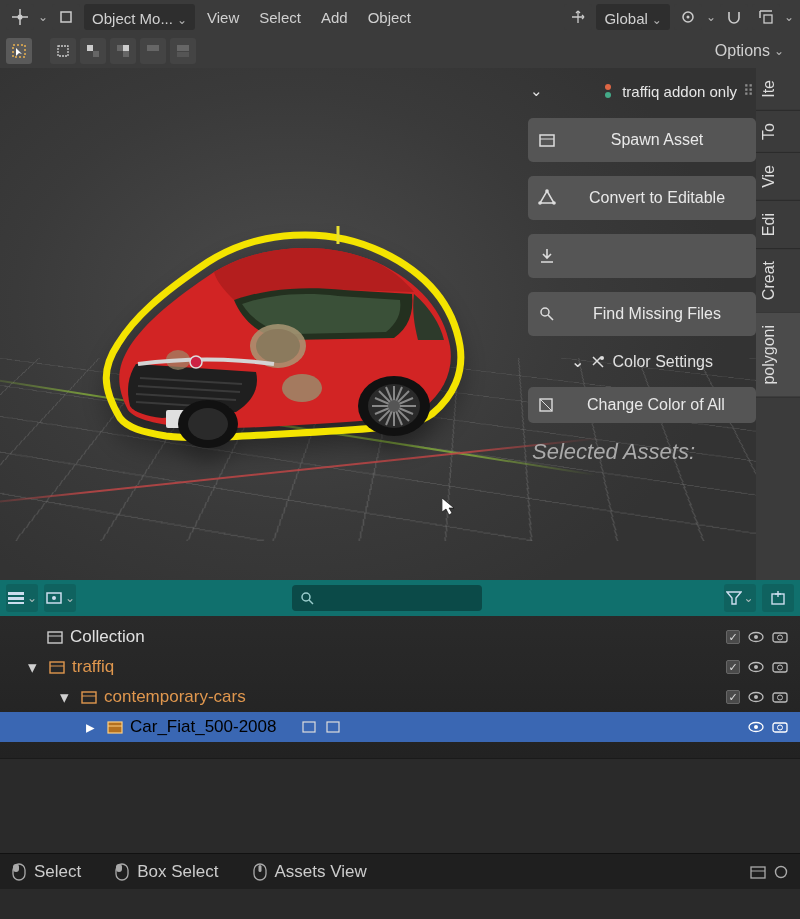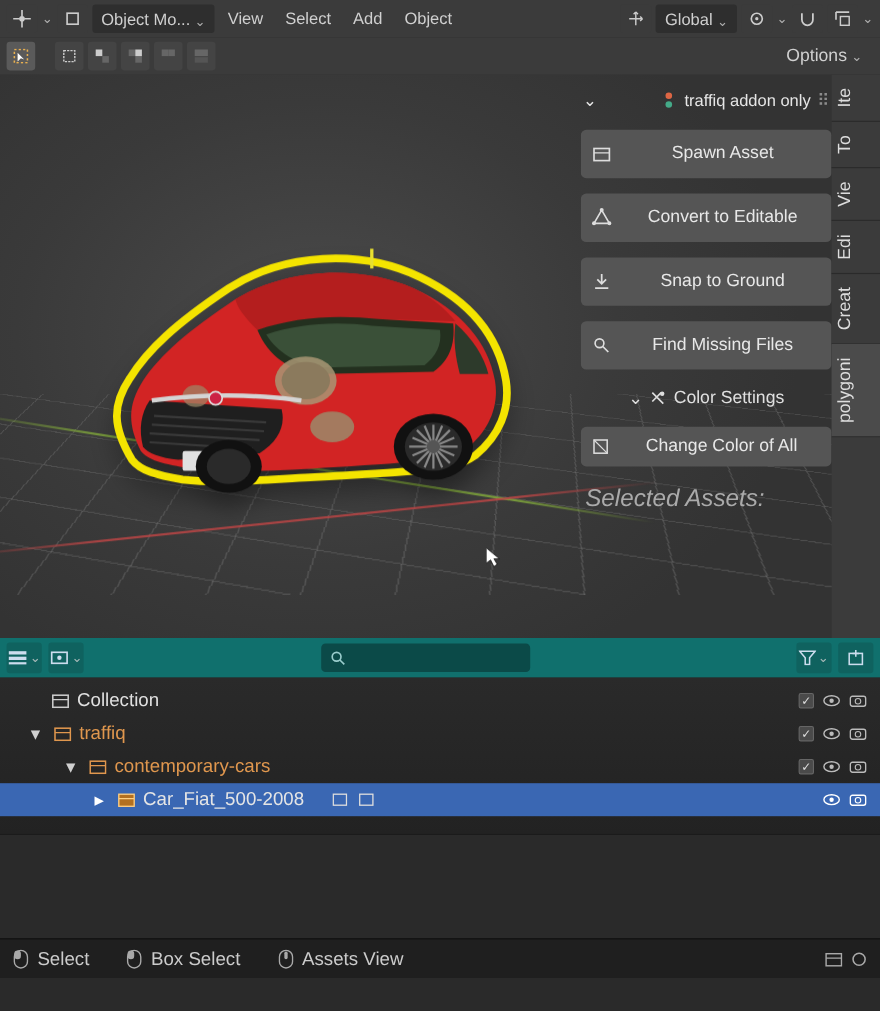--- a/index.html
+++ b/index.html
@@ -47,21 +47,21 @@
   .outliner-header .iconbtn { width: 32px; height: 28px; background: #0f625f; border-radius: 3px; display: inline-flex; align-items: center; justify-content: center; }
   .outliner-header .search { flex: 0 0 190px; height: 26px; background: #0b4a48; border-radius: 4px; display: flex; align-items: center; padding: 0 8px; color: #b5d7d5; gap: 6px; margin-left: 210px; }
   .outliner-header .search input { background: transparent; border: none; outline: none; color: #cde; width: 100%; font-size: 14px; }
   .outliner-header .right { margin-left: auto; display: flex; gap: 6px; }
 
   .tree { font-size: 17px; padding: 6px 0 16px 0; background: linear-gradient(#2a2a2a,#222); }
   .tree .row { display: flex; align-items: center; height: 30px; padding: 0 8px 0 10px; gap: 6px; }
   .tree .row .indent { flex: 0 0 auto; }
   .tree .row .icons-right { margin-left: auto; display: flex; gap: 8px; padding-right: 4px; align-items: center; }
   .tree .row.selected { background: #3a67b3; color: #fff; }
-  .tree .row.selected .label { color: #e5e5e5; }
+  .tree .row.selected .label { color: #000000; }
   .tree .row .label { color: #e0e0e0; }
   .tree .row .label.orange { color: #e0974e; }
   .tree .row .boxico { width: 18px; height: 18px; display: inline-flex; align-items: center; justify-content: center; }
   .checkbox { width: 14px; height: 14px; background: #4a4a4a; border: 1px solid #666; border-radius: 2px; display: inline-flex; align-items: center; justify-content: center; font-size: 11px; color: #ddd; }
 
   .spacer-area { height: 95px; background: #2a2a2a; border-top: 1px solid #1a1a1a; }
 
   .statusbar { height: 36px; background: #1f1f1f; border-top: 1px solid #111; display: flex; align-items: center; padding: 0 12px; gap: 34px; font-size: 17px; color: #ccc; }
   .statusbar .group { display: flex; align-items: center; gap: 8px; }
   .statusbar .group .ico { opacity: 0.8; }
@@ -282,21 +282,20 @@
             </svg>
           </span>
         <span class="lbl">Convert to Editable</span>
       </div>
       <div class="actionbtn">
         <span>
             <svg width="18" height="18">
               <path d="M9 2v9M5 7l4 4 4-4M3 15h12" fill="none" stroke="#ddd" stroke-width="1.6"></path>
             </svg>
           </span>
-        <span class="lbl">Snap to Ground</span>
       </div>
       <div class="actionbtn">
         <span>
             <svg width="18" height="18">
               <circle cx="7" cy="7" r="4" fill="none" stroke="#ddd" stroke-width="1.5"></circle>
               <line x1="10" y1="10" x2="15" y2="15" stroke="#ddd" stroke-width="1.6"></line>
             </svg>
           </span>
         <span class="lbl">Find Missing Files</span>
       </div>

